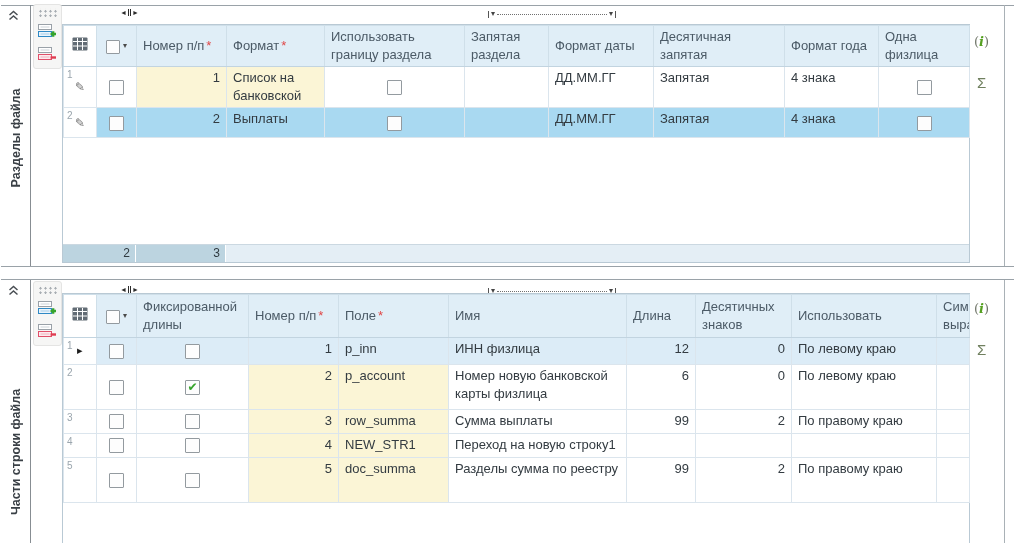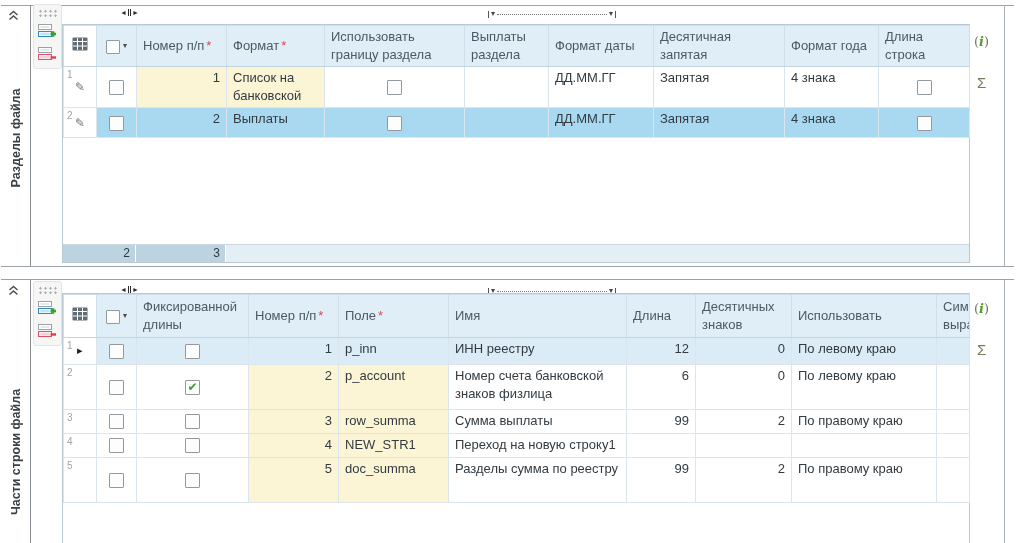--- a/index.html
+++ b/index.html
@@ -139,25 +139,25 @@
                   <rect x="0.5" y="0.5" width="15" height="13" fill="#626c75" rx="1"></rect>
                   <line x1="1" y1="4.5" x2="15" y2="4.5" stroke="#fff"></line>
                   <line x1="1" y1="9" x2="15" y2="9" stroke="#fff"></line>
                   <line x1="5.5" y1="1" x2="5.5" y2="13" stroke="#fff"></line>
                   <line x1="10.5" y1="1" x2="10.5" y2="13" stroke="#fff"></line>
                 </svg></th>
               <th class="cbh"><span class="cb small"></span><span class="arrow">▾</span></th>
               <th><span>Номер п/п</span><span class="req">*</span></th>
               <th><span>Формат</span><span class="req">*</span></th>
               <th><span>Использовать границу раздела</span></th>
-              <th><span>Выплаты раздела</span></th>
+              <th><span>Запятая раздела</span></th>
               <th><span>Формат даты</span></th>
               <th><span>Десятичная запятая</span></th>
               <th><span>Формат года</span></th>
-              <th><span>Длина строка</span></th>
+              <th><span>Одна физлица</span></th>
             </tr>
           </thead>
           <tbody>
             <tr style="height: 41px;">
               <td class="rowhead">
                 <span class="rn">1</span>
                 <span class="marker">✎</span>
               </td>
               <td class="cbcell"><span class="cb"></span></td>
               <td class="num yellow">1</td>
@@ -284,35 +284,35 @@
           <tbody>
             <tr class="sel-soft" style="height: 27px;">
               <td class="rowhead">
                 <span class="rn">1</span>
                 <span class="marker cur">▸</span>
               </td>
               <td class="cbcell"><span class="cb"></span></td>
               <td class="cbcell"><span class="cb"></span></td>
               <td class="num">1</td>
               <td>p_inn</td>
-              <td>ИНН реестру</td>
+              <td>ИНН физлица</td>
               <td class="num">12</td>
               <td class="num">0</td>
               <td>По левому краю</td>
               <td></td>
             </tr>
             <tr style="height: 45px;">
               <td class="rowhead">
                 <span class="rn">2</span>
               </td>
               <td class="cbcell"><span class="cb"></span></td>
               <td class="cbcell"><span class="cb">✔</span></td>
               <td class="num yellow">2</td>
               <td class="yellow">p_account</td>
-              <td>Номер счета банковской знаков физлица</td>
+              <td>Номер новую банковской карты физлица</td>
               <td class="num">6</td>
               <td class="num">0</td>
               <td>По левому краю</td>
               <td></td>
             </tr>
             <tr style="height: 24px;">
               <td class="rowhead">
                 <span class="rn">3</span>
               </td>
               <td class="cbcell"><span class="cb"></span></td>

